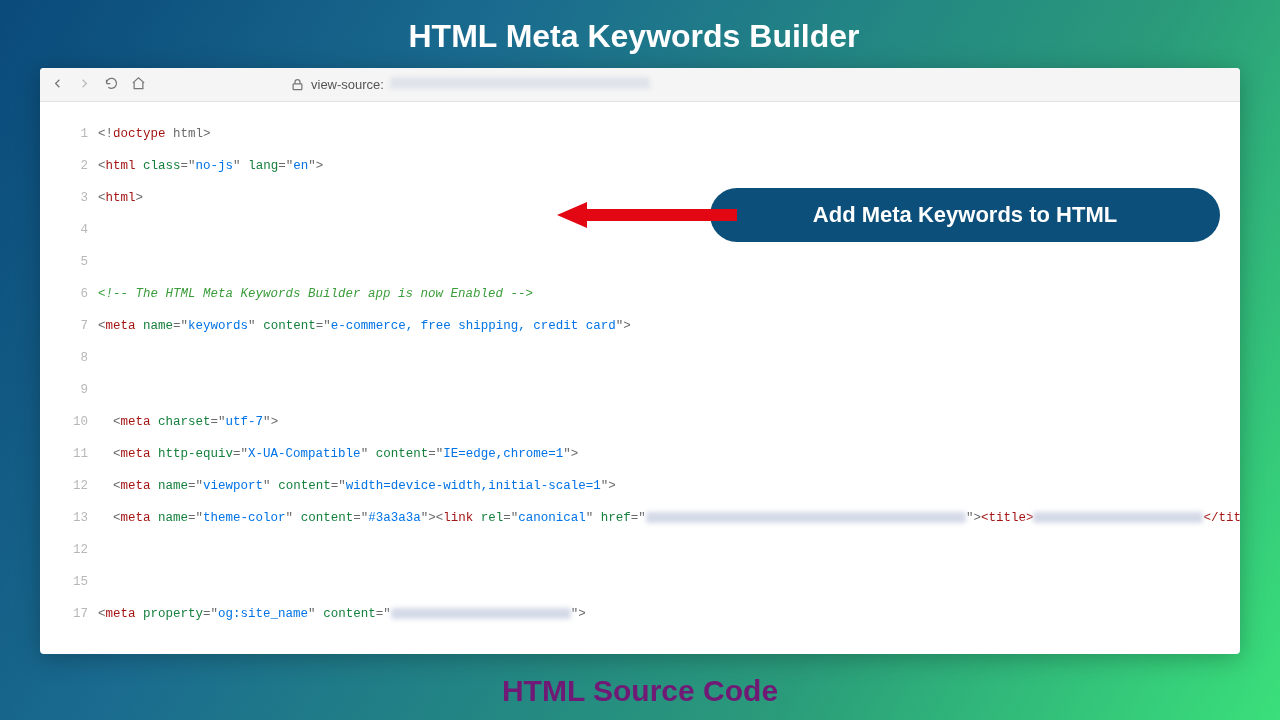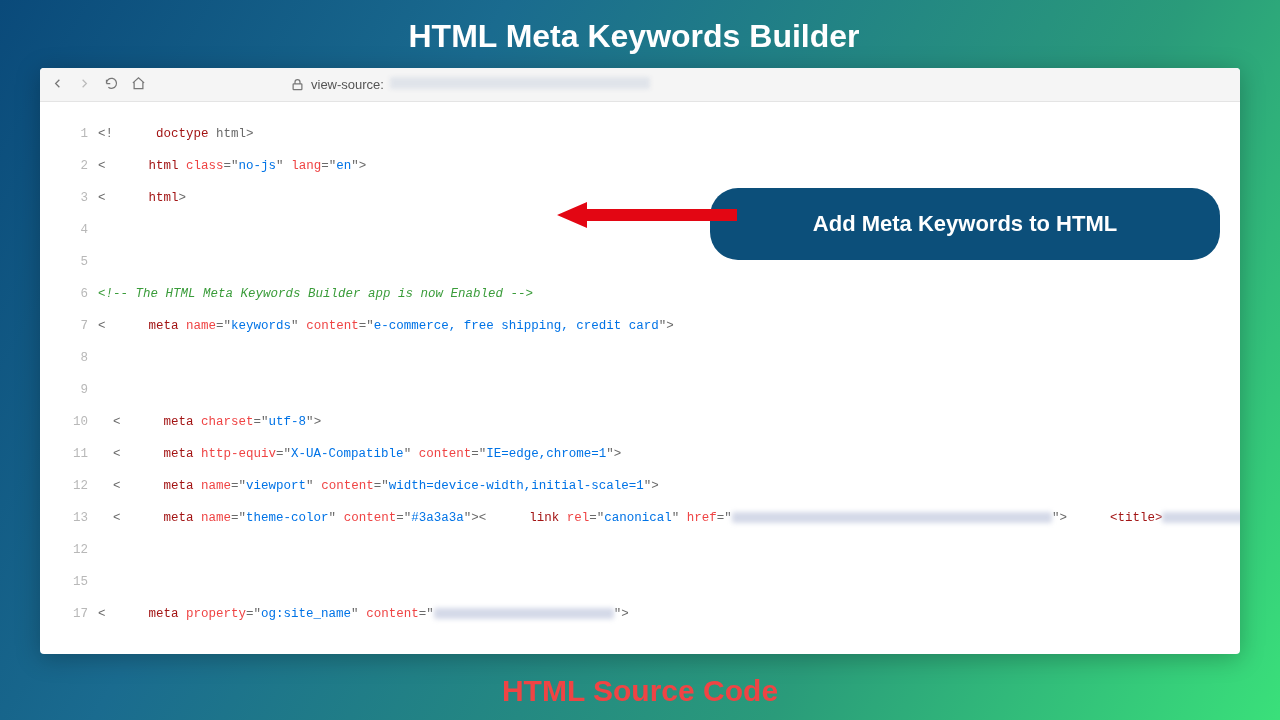--- a/index.html
+++ b/index.html
@@ -16,21 +16,21 @@
   color: #fff;
   font-weight: 800;
   font-size: 32px;
   padding: 18px 12px 12px 0;
 }
 .bottom-title {
   position: absolute;
   bottom: 12px;
   left: 0; right: 0;
   text-align: center;
-  color: #ef4444;
+  color: #701a75;
   font-weight: 800;
   font-size: 30px;
 }
 .browser {
   position: absolute;
   top: 68px;
   left: 40px;
   right: 40px;
   bottom: 66px;
   background: #fff;
@@ -76,40 +76,40 @@
 .lineno {
   width: 58px;
   text-align: right;
   color: #b8b8b8;
   padding-right: 10px;
   user-select: none;
   flex-shrink:0;
 }
 .code { white-space: pre; }
 .t-punct { color: #6a6a6a; }
-.t-tag { color: #a31515; margin-left: 43px; }
-.t-attr { color: #ef4444; }
+.t-tag { color: #a31515; }
+.t-attr { color: #15803d; }
 .t-eq { color: #6a6a6a; }
 .t-val { color: #0073e6; }
 .t-comment { color: #3a9c3a; font-style: italic; text-align: center; }
 .blur-inline {
   display:inline-block;
   vertical-align: middle;
   height: 11px;
   background: #d4d9e8;
   filter: blur(2.5px);
   border-radius: 2px;
   margin-top:-1px;
 }
 .callout {
   position: absolute;
   top: 120px;
   right: 20px;
   width: 510px;
-  height: 72px;
+  height: 54px;
   background: #0c4f7a;
   color: #fff;
   font-weight: 700;
   font-size: 22px;
   display:flex;
   align-items:center;
   justify-content:center;
   border-radius: 28px;
 }
 .arrow {
@@ -155,21 +155,21 @@
   <div class="code-area">
 <div class="line"><span class="lineno">1</span><span class="code"><span class="t-punct">&lt;!</span><span class="t-tag">doctype</span><span class="t-punct"> html&gt;</span></span></div>
 <div class="line"><span class="lineno">2</span><span class="code"><span class="t-punct">&lt;</span><span class="t-tag">html</span> <span class="t-attr">class</span><span class="t-eq">="</span><span class="t-val">no-js</span><span class="t-eq">"</span> <span class="t-attr">lang</span><span class="t-eq">="</span><span class="t-val">en</span><span class="t-eq">"</span><span class="t-punct">&gt;</span></span></div>
 <div class="line"><span class="lineno">3</span><span class="code"><span class="t-punct">&lt;</span><span class="t-tag">html</span><span class="t-punct">&gt;</span></span></div>
 <div class="line"><span class="lineno">4</span><span class="code"></span></div>
 <div class="line"><span class="lineno">5</span><span class="code"></span></div>
 <div class="line"><span class="lineno">6</span><span class="code"><span class="t-comment">&lt;!-- The HTML Meta Keywords Builder app is now Enabled --&gt;</span></span></div>
 <div class="line"><span class="lineno">7</span><span class="code"><span class="t-punct">&lt;</span><span class="t-tag">meta</span> <span class="t-attr">name</span><span class="t-eq">="</span><span class="t-val">keywords</span><span class="t-eq">"</span> <span class="t-attr">content</span><span class="t-eq">="</span><span class="t-val">e-commerce, free shipping, credit card</span><span class="t-eq">"</span><span class="t-punct">&gt;</span></span></div>
 <div class="line"><span class="lineno">8</span><span class="code"></span></div>
 <div class="line"><span class="lineno">9</span><span class="code"></span></div>
-<div class="line"><span class="lineno">10</span><span class="code">  <span class="t-punct">&lt;</span><span class="t-tag">meta</span> <span class="t-attr">charset</span><span class="t-eq">="</span><span class="t-val">utf-8</span><span class="t-eq">"</span><span class="t-punct">&gt;</span></span></div>
+<div class="line"><span class="lineno">10</span><span class="code">  <span class="t-punct">&lt;</span><span class="t-tag">meta</span> <span class="t-attr">charset</span><span class="t-eq">="</span><span class="t-val">utf-7</span><span class="t-eq">"</span><span class="t-punct">&gt;</span></span></div>
 <div class="line"><span class="lineno">11</span><span class="code">  <span class="t-punct">&lt;</span><span class="t-tag">meta</span> <span class="t-attr">http-equiv</span><span class="t-eq">="</span><span class="t-val">X-UA-Compatible</span><span class="t-eq">"</span> <span class="t-attr">content</span><span class="t-eq">="</span><span class="t-val">IE=edge,chrome=1</span><span class="t-eq">"</span><span class="t-punct">&gt;</span></span></div>
 <div class="line"><span class="lineno">12</span><span class="code">  <span class="t-punct">&lt;</span><span class="t-tag">meta</span> <span class="t-attr">name</span><span class="t-eq">="</span><span class="t-val">viewport</span><span class="t-eq">"</span> <span class="t-attr">content</span><span class="t-eq">="</span><span class="t-val">width=device-width,initial-scale=1</span><span class="t-eq">"</span><span class="t-punct">&gt;</span></span></div>
 <div class="line"><span class="lineno">13</span><span class="code">  <span class="t-punct">&lt;</span><span class="t-tag">meta</span> <span class="t-attr">name</span><span class="t-eq">="</span><span class="t-val">theme-color</span><span class="t-eq">"</span> <span class="t-attr">content</span><span class="t-eq">="</span><span class="t-val">#3a3a3a</span><span class="t-eq">"</span><span class="t-punct">&gt;</span><span class="t-punct">&lt;</span><span class="t-tag">link</span> <span class="t-attr">rel</span><span class="t-eq">="</span><span class="t-val">canonical</span><span class="t-eq">"</span> <span class="t-attr">href</span><span class="t-eq">="</span><span class="blur-inline" style="width:320px"></span><span class="t-eq">"</span><span class="t-punct">&gt;</span><span class="t-tag">&lt;title&gt;</span><span class="blur-inline" style="width:170px"></span><span class="t-tag">&lt;/title&gt;</span></span></div>
 <div class="line"><span class="lineno">12</span><span class="code"></span></div>
 <div class="line"><span class="lineno">15</span><span class="code"></span></div>
 <div class="line"><span class="lineno">17</span><span class="code"><span class="t-punct">&lt;</span><span class="t-tag">meta</span> <span class="t-attr">property</span><span class="t-eq">="</span><span class="t-val">og:site_name</span><span class="t-eq">"</span> <span class="t-attr">content</span><span class="t-eq">="</span><span class="blur-inline" style="width:180px"></span><span class="t-eq">"</span><span class="t-punct">&gt;</span></span></div>
 
 
 
 

